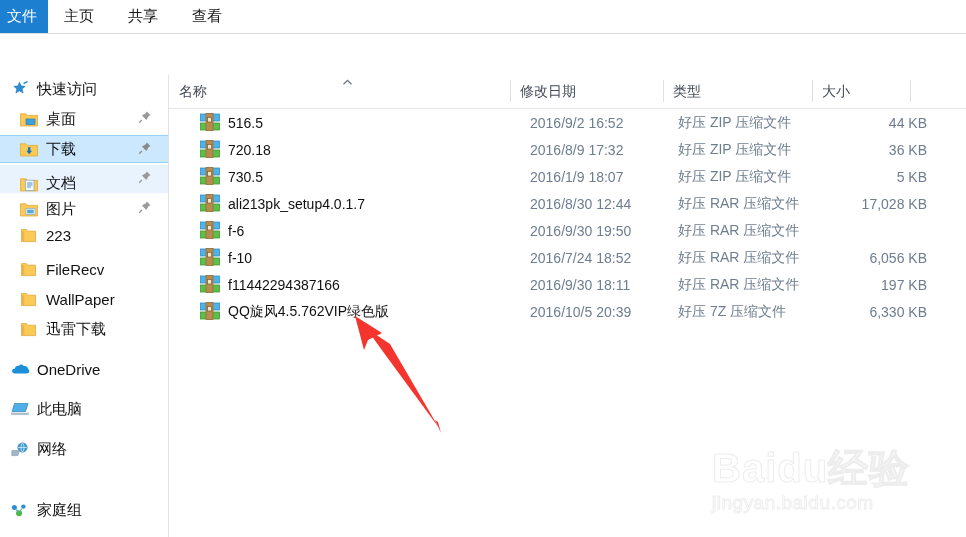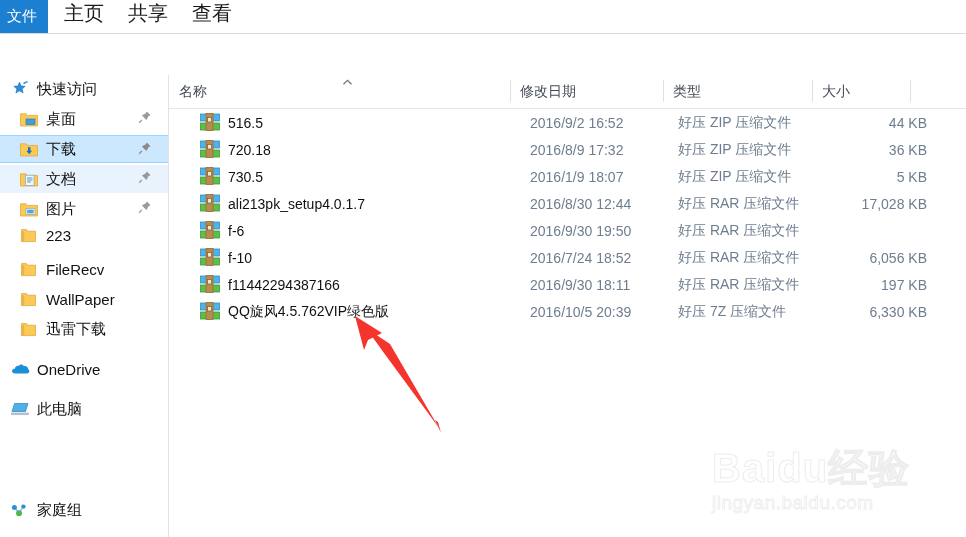--- a/index.html
+++ b/index.html
@@ -20,22 +20,22 @@
   .tab-file {
     position: absolute; left: -14px; top: 0; width: 62px; height: 33px;
     background: #1d7fd0;
     color: #ffffff;
     font-size: 15px;
     display: flex; align-items: center; justify-content: center;
     padding-left: 10px;
   }
   .tab {
     position: absolute; top: 0; height: 33px;
-    font-size: 20px; color: #1a1a1a;
-    display: flex; justify-content: center;
+    font-size: 15px; color: #1a1a1a;
+    display: flex; align-items: center; justify-content: center;
     padding: 0 9px;
   }
   .tab-home   { left: 55px; }
   .tab-share  { left: 119px; }
   .tab-view   { left: 183px; }
   .ribbon-underline {
     position: absolute; left: 0; top: 33px; width: 966px; height: 1px;
     background: #dcdcdc;
   }
 
@@ -111,21 +111,21 @@
   .sb-item.indent .ico { margin-left: 19px; }
   .sb-item .pin {
     position: absolute; right: 14px; top: 5px;
     width: 16px; height: 16px; color: #8e8e8e;
   }
   .sb-item.selected {
     background: #cce8ff;
     border-top: 1px solid #99d1ff;
     border-bottom: 1px solid #99d1ff;
   }
-  .sb-item.hover-soft { background: #e8f3fd; }
+  .sb-item.hover-soft { background: #e8f3fd; align-items: flex-end; }
 
   
   .content {
     position: absolute; left: 169px; top: 75px; width: 797px; height: 462px;
     background: #ffffff;
   }
   .col-header {
     position: absolute; left: 0; top: 0; width: 797px; height: 33px;
     background: #ffffff;
   }
@@ -402,20 +402,30 @@
     <div class="sb-item" style="top:320px;">
       <span class="ico">
         <svg width="19" height="15" viewBox="0 0 19 15" aria-hidden="true">
           <path d="M3.5 1.5 L17 1.5 L14.5 9.5 L1 9.5 Z" fill="#4fb0e8" stroke="#2d82b8" stroke-width="0.7"></path>
           <path d="M0.2 11 L17.5 11 L17.5 12.6 L0.2 12.6 Z" fill="#b9c9d4" stroke="#8fa3b1" stroke-width="0.5"></path>
         </svg>
       </span>
       <span>此电脑</span>
     </div>
 
+    <div class="sb-item" style="top:360px;">
+      <span class="ico">
+        <svg width="19" height="15" viewBox="0 0 19 15" aria-hidden="true">
+          <circle cx="11.5" cy="5.5" r="4.6" fill="#3d9fd6" stroke="#2a79ab" stroke-width="0.7"></circle>
+          <path d="M7 5.5 L16 5.5 M11.5 1 C13.5 3 13.5 8 11.5 10 M11.5 1 C9.5 3 9.5 8 11.5 10" stroke="#ffffff" stroke-width="0.6" fill="none"></path>
+          <path d="M0.8 8.6 L8.5 8.6 L6.8 13.6 L0.8 13.6 Z" fill="#9fb6c6" stroke="#7d95a6" stroke-width="0.6"></path>
+        </svg>
+      </span>
+      <span>网络</span>
+    </div>
 
     <div class="sb-item" style="top:400px;margin-top:21px;">
       <span class="ico">
         <svg width="19" height="15" viewBox="0 0 19 15" aria-hidden="true">
           <circle cx="3.4" cy="4.4" r="2.5" fill="#2b8fd6"></circle>
           <circle cx="12.4" cy="3.6" r="2.2" fill="#2b8fd6"></circle>
           <circle cx="8.0" cy="10.2" r="3.0" fill="#4cb84c"></circle>
           <path d="M4.5 6.2 L7.2 8.4 M11.0 5.4 L9.2 8.2" stroke="#6aa6cc" stroke-width="1.1"></path>
         </svg>
       </span>

